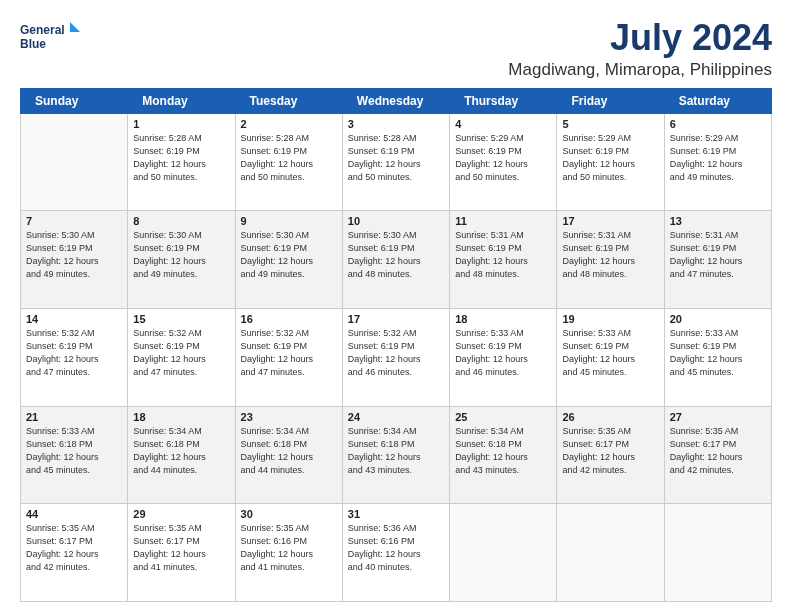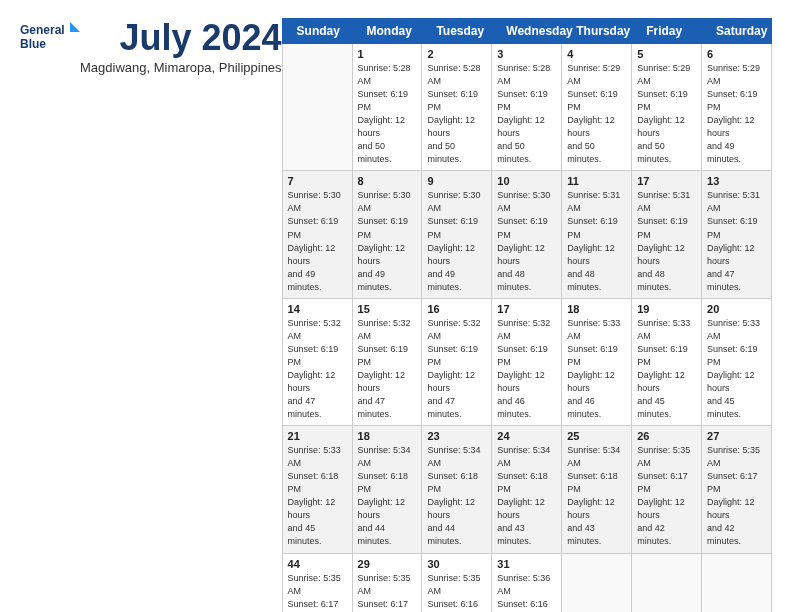--- a/index.html
+++ b/index.html
@@ -8,20 +8,21 @@
       height: 612px;
       font-family: Arial, sans-serif;
       background: #fff;
       overflow: hidden;
     }
     .page {
       width: 792px;
       height: 612px;
       padding: 18px 20px 10px 20px;
       display: flex;
+      flex-direction: column;
     }
     .header {
       display: flex;
       justify-content: space-between;
       align-items: flex-start;
       margin-bottom: 8px;
     }
     .logo {
       display: flex;
       align-items: center;
@@ -30,21 +31,21 @@
     .title-block {
       text-align: right;
     }
     .month-title {
       font-size: 36px;
       font-weight: bold;
       color: #1a3a6b;
       line-height: 1.1;
     }
     .location {
-      font-size: 13px;
+      font-size: 17px;
       color: #333;
       margin-top: 2px;
     }
     .calendar {
       flex: 1;
       border: 1px solid #ccc;
       border-collapse: collapse;
       width: 100%;
       table-layout: fixed;
     }

